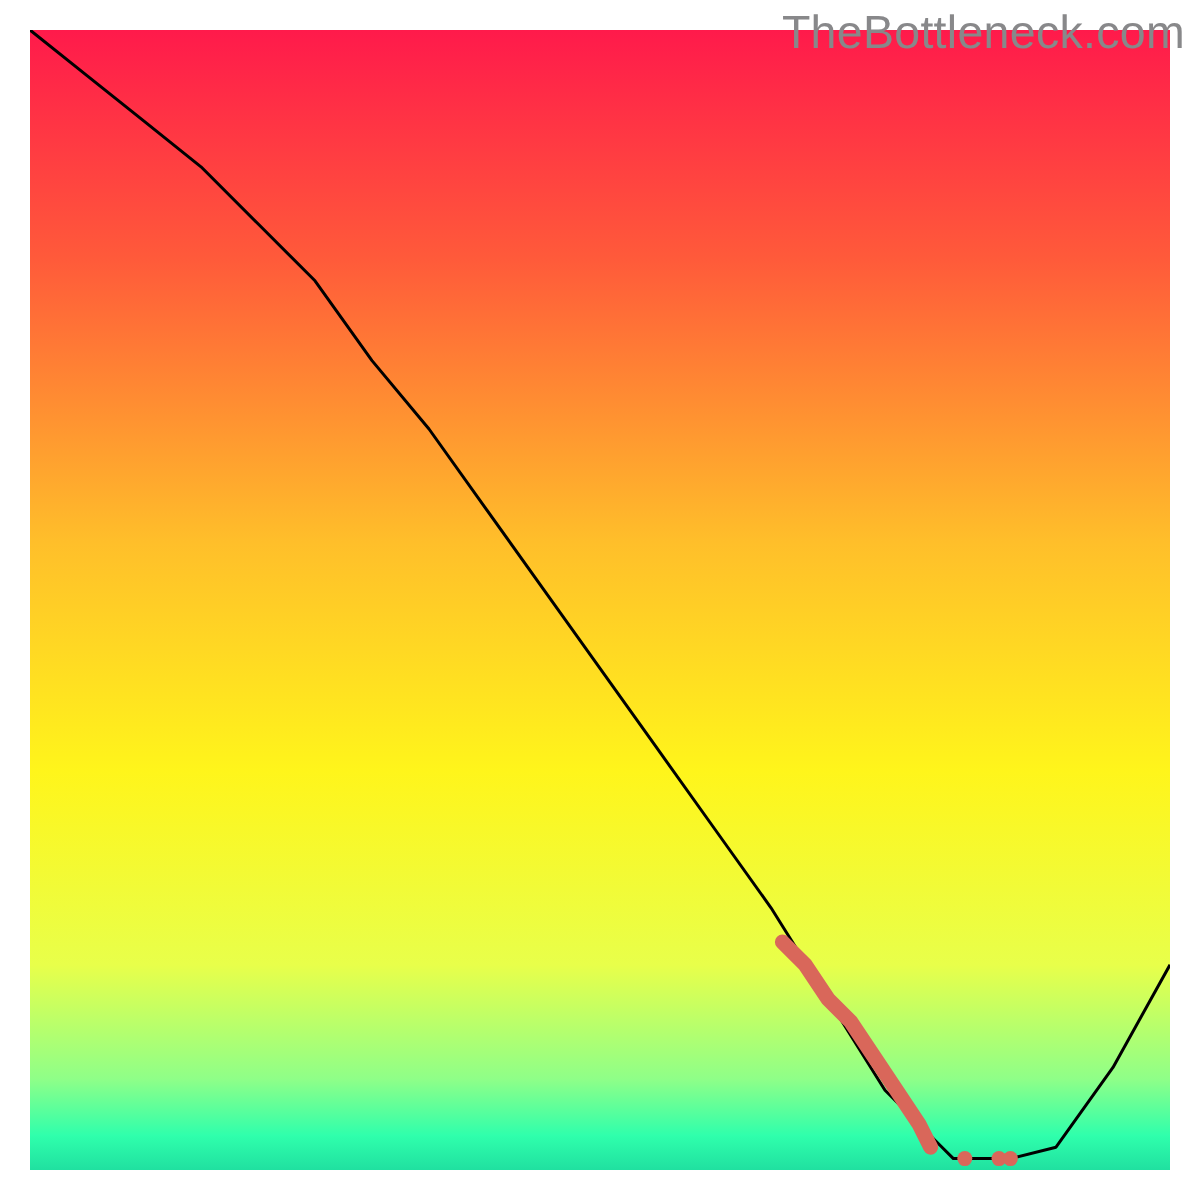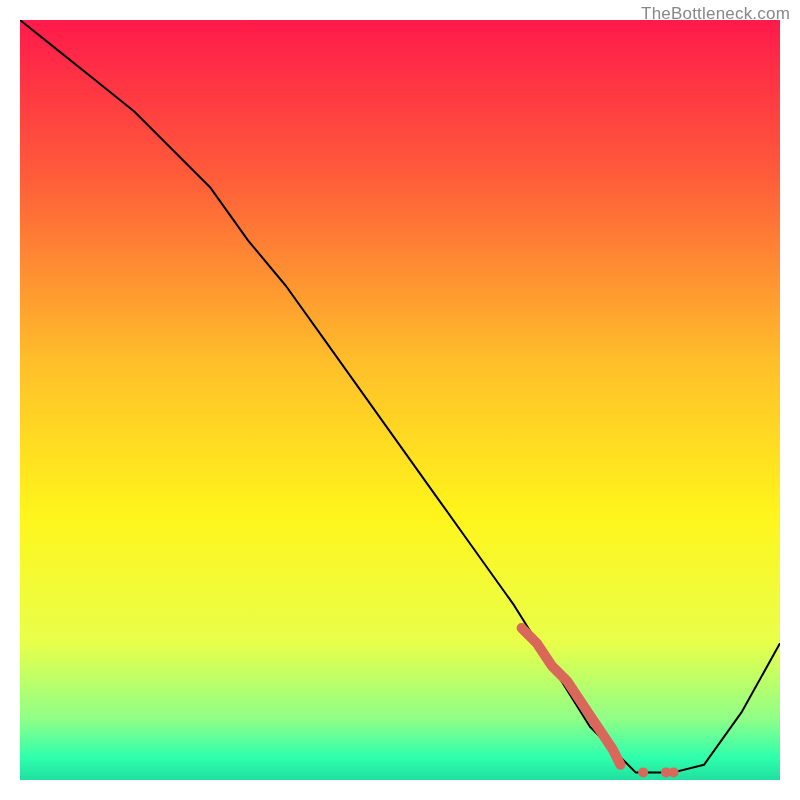--- a/index.html
+++ b/index.html
@@ -13,21 +13,21 @@
   }
   .chart-outer {
     position: relative;
     width: 800px;
     height: 800px;
   }
   .watermark {
     position: absolute;
     top: 4px;
     right: 10px;
-    font-size: 17px;
+    font-size: 31px;
     color: #88888a;
     font-weight: 400;
     letter-spacing: 0.2px;
     z-index: 3;
   }
   svg.plot {
     position: absolute;
     left: 20px;
     top: 20px;
     width: 760px;

